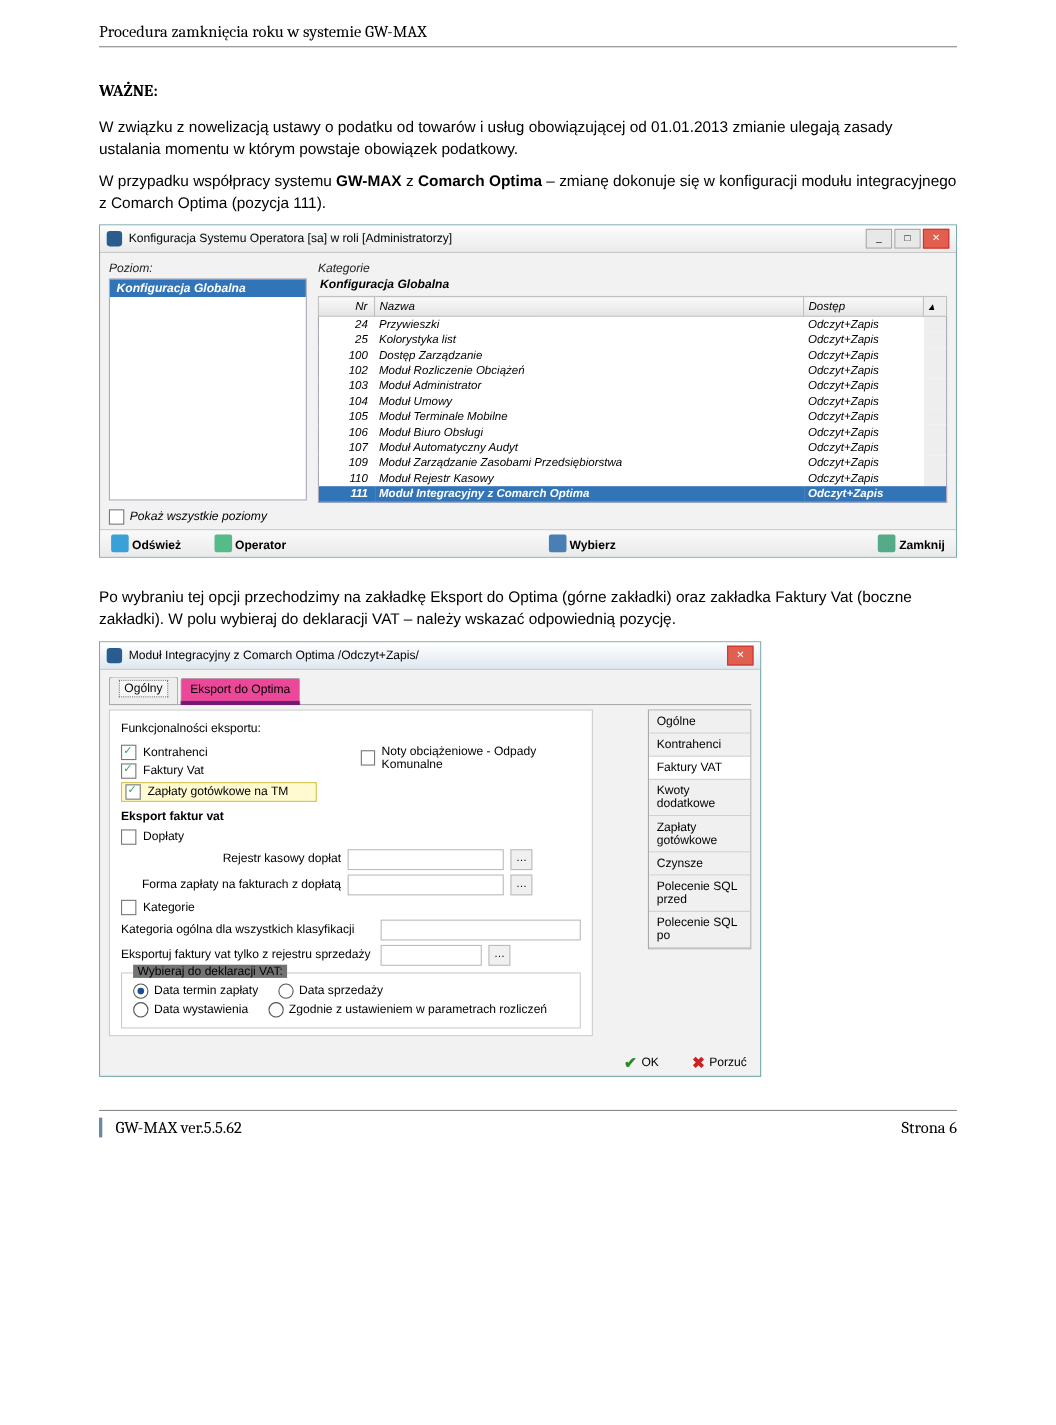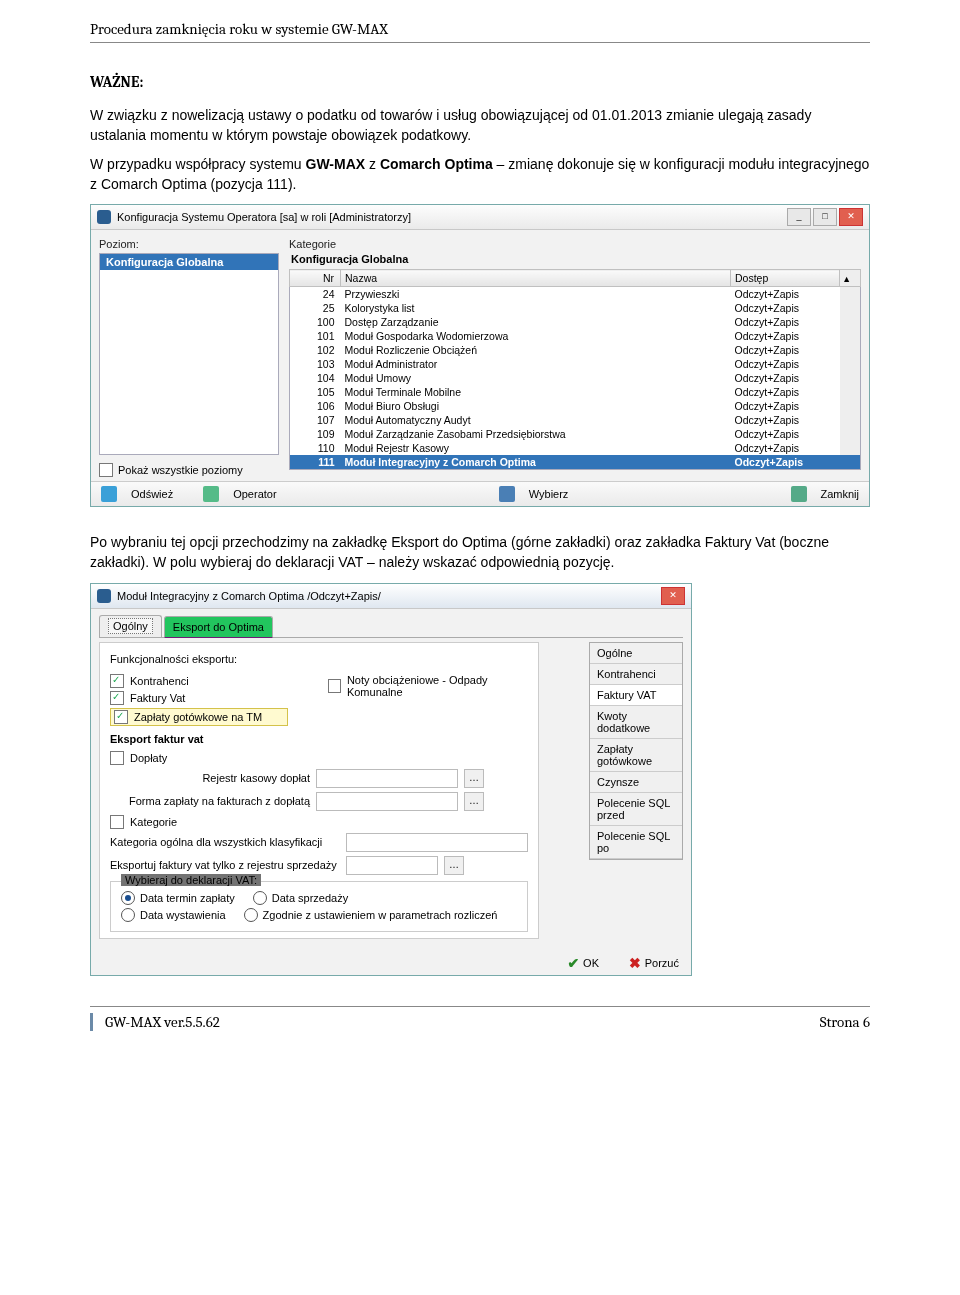--- a/index.html
+++ b/index.html
@@ -50,21 +50,21 @@
     display: flex;
     align-items: center;
     justify-content: space-between;
   }
   .tb-left { display: flex; align-items: center; gap: 6px; }
   .gear-icon { width: 14px; height: 14px; background: #2a5d8f; border-radius: 3px; }
   .win-controls { display: flex; gap: 2px; }
   .wc-btn { width: 22px; height: 16px; border: 1px solid #aaa; background: #e8e8e8; text-align: center; font-size: 9px; line-height: 14px; }
   .wc-close { background: #e15f4f; color: #fff; border-color: #c33; }
 
-  .win1-body { padding: 8px 8px 4px 8px; }
+  .win1-body { padding: 8px 8px 4px 8px; font-style: italic; }
   .cols { display: flex; gap: 10px; }
   .col-left { width: 180px; }
   .col-right { flex: 1; }
   .lbl { font-size: 11px; color: #222; margin-bottom: 3px; display: block; }
   .level-box {
     border: 1px solid #aab; height: 200px; background: #fff;
   }
   .level-sel {
     background: #3174b8; color: #fff; padding: 2px 6px; font-weight: bold; font-size: 11px;
   }
@@ -93,35 +93,35 @@
     border: 1px solid #abc; background: #fff; padding: 4px 6px; font-weight: bold; font-size: 11px;
     display: flex; justify-content: space-between;
   }
   .show-all { display: flex; align-items: center; gap: 5px; margin-top: 8px; }
   .cb { width: 12px; height: 12px; border: 1px solid #777; background: #fff; }
   .cb.checked::after { content: "✓"; font-size: 10px; position: relative; top: -2px; left: 1px; color: #2a5; }
   .win1-footer {
     border-top: 1px solid #ccc; background: linear-gradient(#fafafa,#eaeaea);
     padding: 4px 10px; display: flex; align-items: center; gap: 30px;
   }
-  .fbtn { display: flex; align-items: center; gap: 14px; }
+  .fbtn { display: flex; align-items: flex-end; gap: 3px; font-weight: bold; }
   .ic { width: 16px; height: 16px; display: inline-block; border-radius: 2px; }
   .ic-refresh { background: #3aa0d8; }
   .ic-oper { background: #5b8; }
   .ic-pick { background: #4a7fb5; }
   .ic-close { background: #5a8; }
   .spacer { flex: 1; }
 
   
   .w2 { width: 600px; margin-left: 0; }
   .w2 .titlebar { background: linear-gradient(#fff,#dfe7f0); justify-content: space-between; }
   .w2-body { padding: 6px 8px 10px 8px; }
   .tabs-top { display: flex; gap: 2px; border-bottom: 1px solid #aaa; margin-bottom: 4px; }
   .tab-t { border: 1px solid #aaa; border-bottom: none; padding: 4px 8px; background: #eee; font-size: 11px; border-radius: 3px 3px 0 0; }
-  .tab-t.active { background: #22c55e; font-weight: normal; border-bottom: 1px solid #701a75; position: relative; top: 1px; }
+  .tab-t.active { background: #ec4899; font-weight: normal; border-bottom: 4px solid #701a75; position: relative; top: 1px; }
   .dotted-tab { border: 1px dotted #777; padding: 1px 4px; background: #f6f6f6; }
   .w2-main { display: flex; gap: 6px; }
   .w2-left { flex: 1; border: 1px solid #ccc; background: #fff; padding: 6px 10px; }
   .w2-right { width: 135px; margin-left: 44px; }
   .sidetabs { border: 1px solid #aaa; background: #f4f4f4; font-size: 11px; }
   .sidetab { border-bottom: 1px solid #ccc; padding: 4px 7px; background: #f0f0f0; }
   .sidetab.active { background: #fff; }
   .sec-title { font-weight: bold; font-size: 11px; margin: 4px 0 6px 0; }
   .cb-row { display: flex; align-items: center; gap: 6px; margin: 3px 0; font-size: 11px; }
   .cb-row.hl { border: 1px solid #d4c24a; background: #fffad0; padding: 1px 3px; width: 170px; }
@@ -211,26 +211,20 @@
                   <td class="col-dostep">Odczyt+Zapis</td>
                   <td class="col-scroll"></td>
                 </tr>
                 <tr>
                   <td class="col-nr">100</td>
                   <td class="col-nazwa">Dostęp Zarządzanie</td>
                   <td class="col-dostep">Odczyt+Zapis</td>
                   <td class="col-scroll"></td>
                 </tr>
                 <tr>
-                  <td class="col-nr">101</td>
-                  <td class="col-nazwa">Moduł Gospodarka Wodomierzowa</td>
-                  <td class="col-dostep">Odczyt+Zapis</td>
-                  <td class="col-scroll"></td>
-                </tr>
-                <tr>
                   <td class="col-nr">102</td>
                   <td class="col-nazwa">Moduł Rozliczenie Obciążeń</td>
                   <td class="col-dostep">Odczyt+Zapis</td>
                   <td class="col-scroll"></td>
                 </tr>
                 <tr>
                   <td class="col-nr">103</td>
                   <td class="col-nazwa">Moduł Administrator</td>
                   <td class="col-dostep">Odczyt+Zapis</td>
                   <td class="col-scroll"></td>

